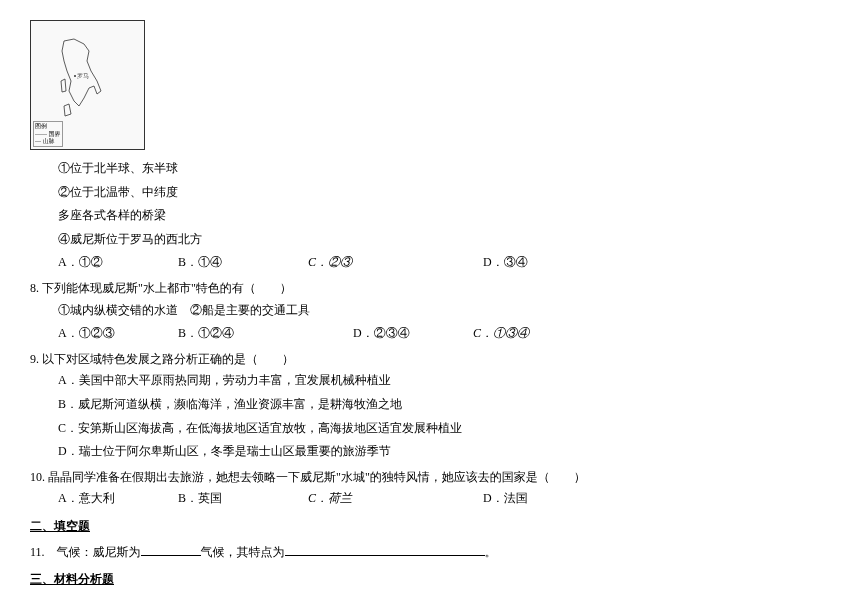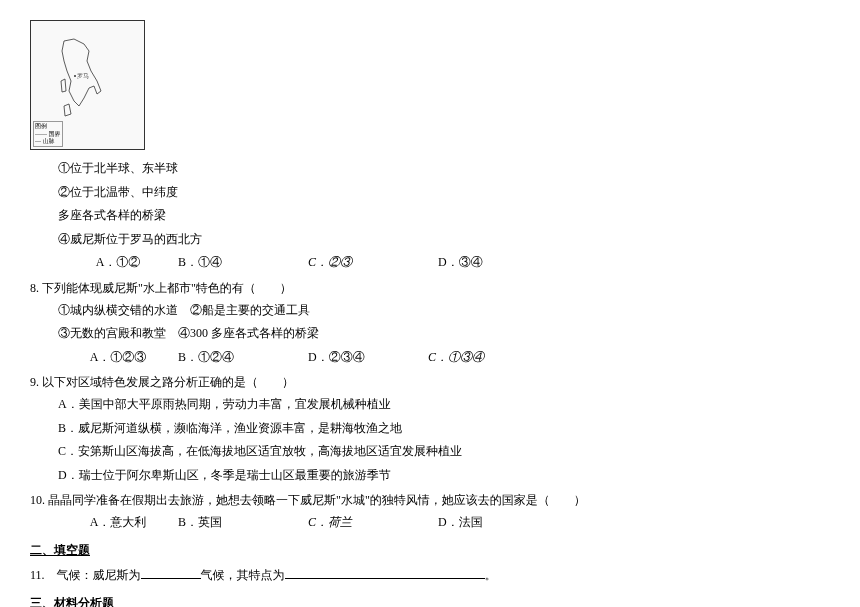--- a/index.html
+++ b/index.html
@@ -44,24 +44,24 @@
       padding-left: 28px;
       margin-bottom: 2px;
     }
     .answer-choices {
       padding-left: 28px;
       display: flex;
     }
     .choice {
       display: inline-block;
     }
-    .choice-a { width: 120px; text-align: center; }
+    .choice-a { width: 120px; }
     .choice-b { width: 130px; }
     .choice-c { width: 130px; font-style: italic; }
-    .choice-d { width: 120px; }
+    .choice-d { width: 120px; margin-left: 45px; }
     .sub-option {
       padding-left: 28px;
       margin-bottom: 2px;
     }
     .section-header {
       font-weight: bold;
       text-decoration: underline;
       margin-top: 6px;
       margin-bottom: 4px;
     }
@@ -116,21 +116,20 @@
     <span class="choice choice-a">A．①②</span>
     <span class="choice choice-b">B．①④</span>
     <span class="choice choice-c">C．②③</span>
     <span class="choice choice-d">D．③④</span>
   </div>
 </div>
 
 <div class="question-block">
   <div>8. 下列能体现威尼斯"水上都市"特色的有（　　）</div>
   <div class="sub-option">①城内纵横交错的水道　②船是主要的交通工具</div>
-  <div class="sub-option">③无数的宫殿和教堂　④300 多座各式各样的桥梁</div>
   <div class="answer-choices">
     <span class="choice choice-a">A．①②③</span>
     <span class="choice choice-b">B．①②④</span>
     <span class="choice choice-d">D．②③④</span>
     <span class="choice choice-c">C．①③④</span>
   </div>
 </div>
 
 <div class="question-block">
   <div>9. 以下对区域特色发展之路分析正确的是（　　）</div>

